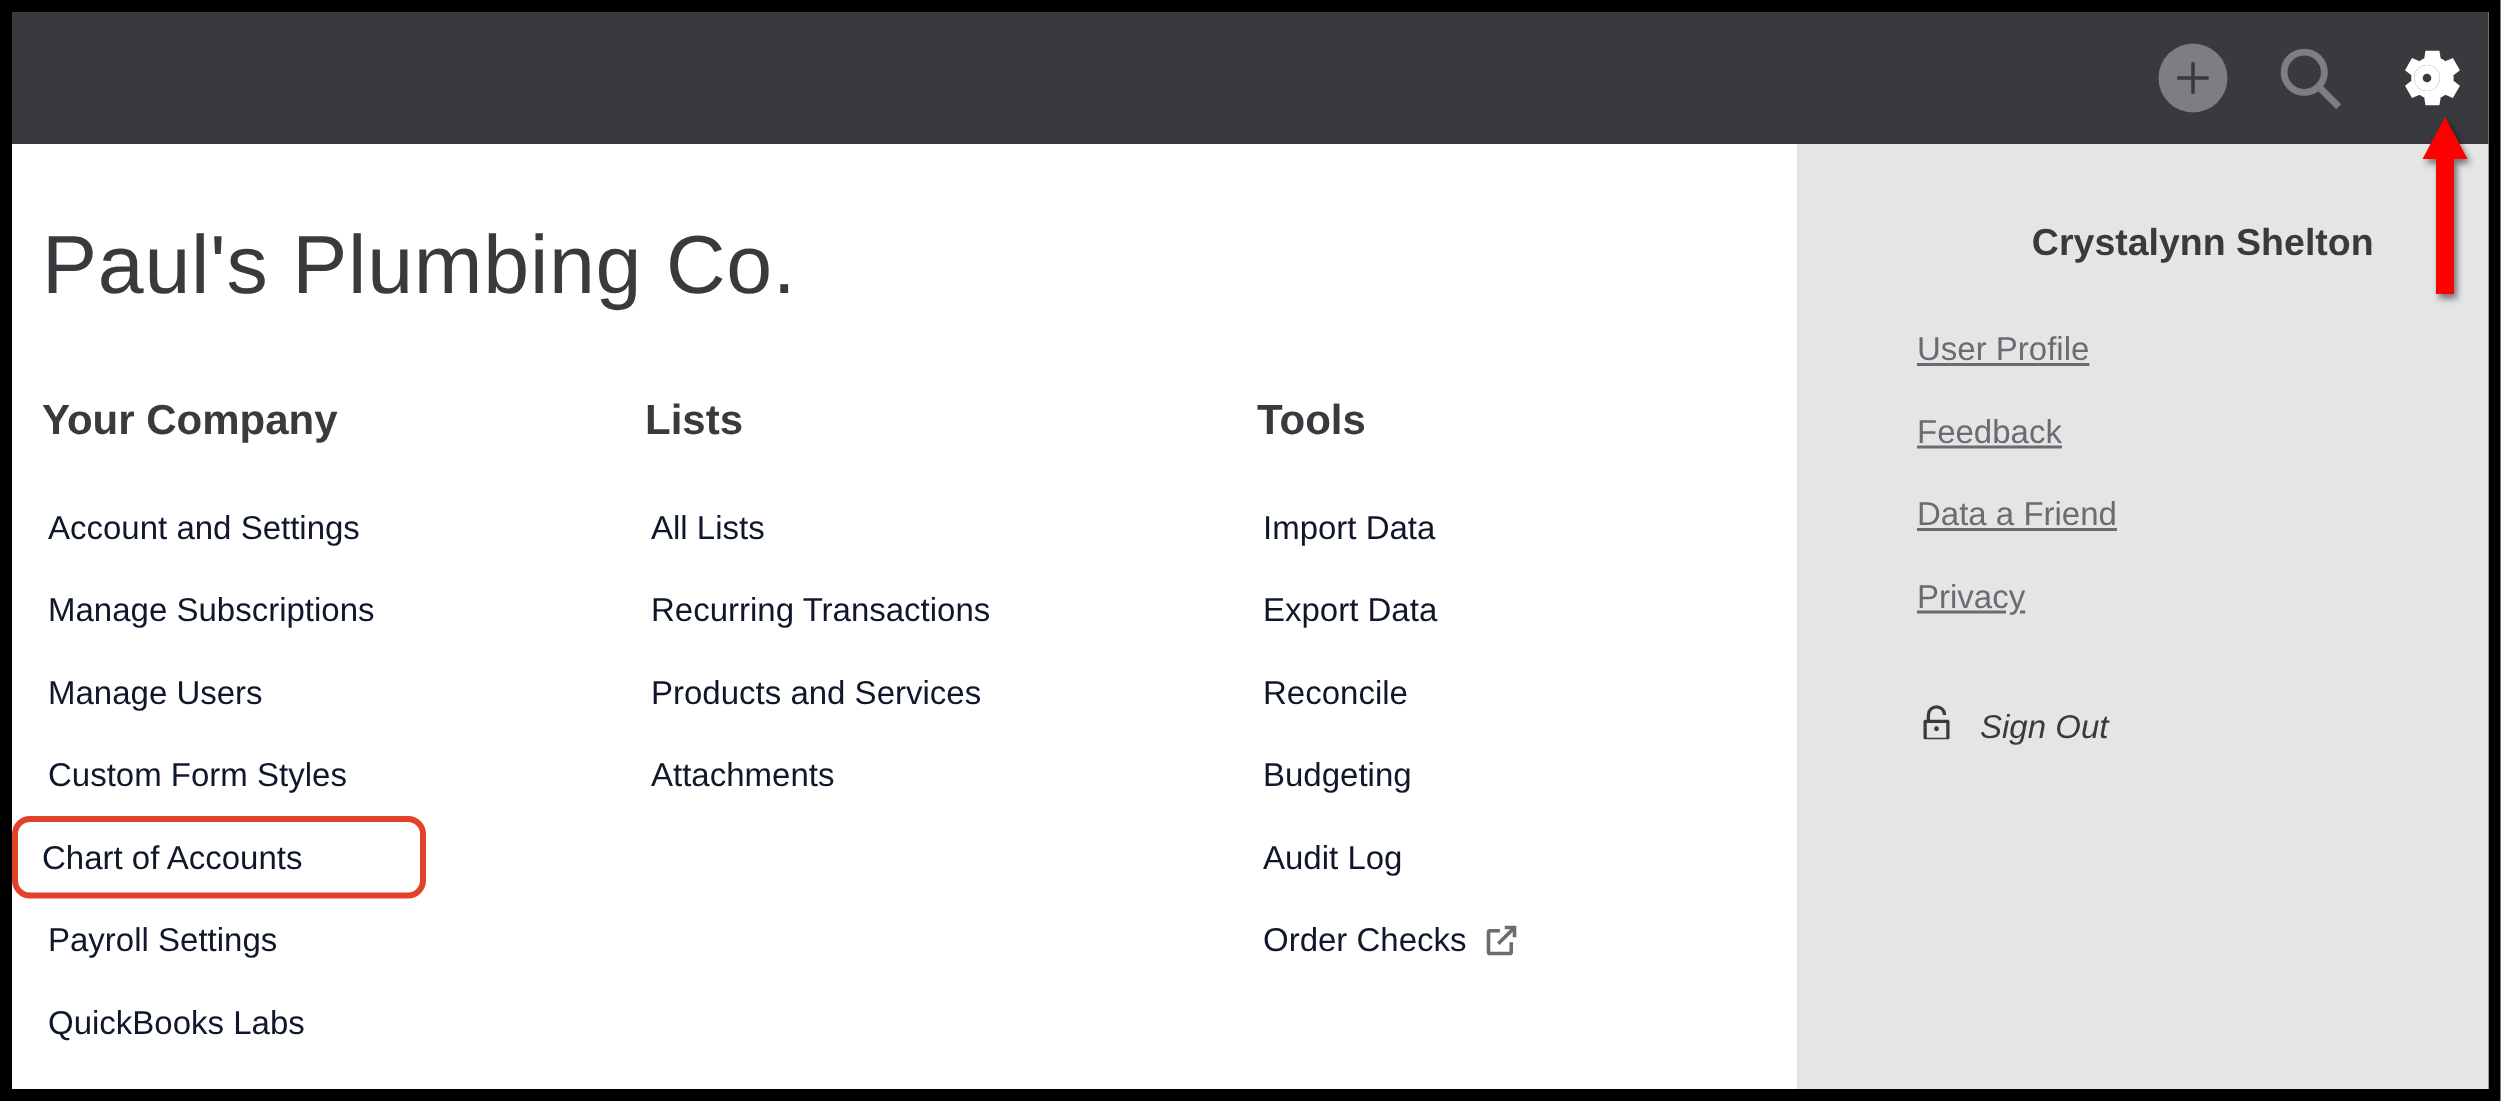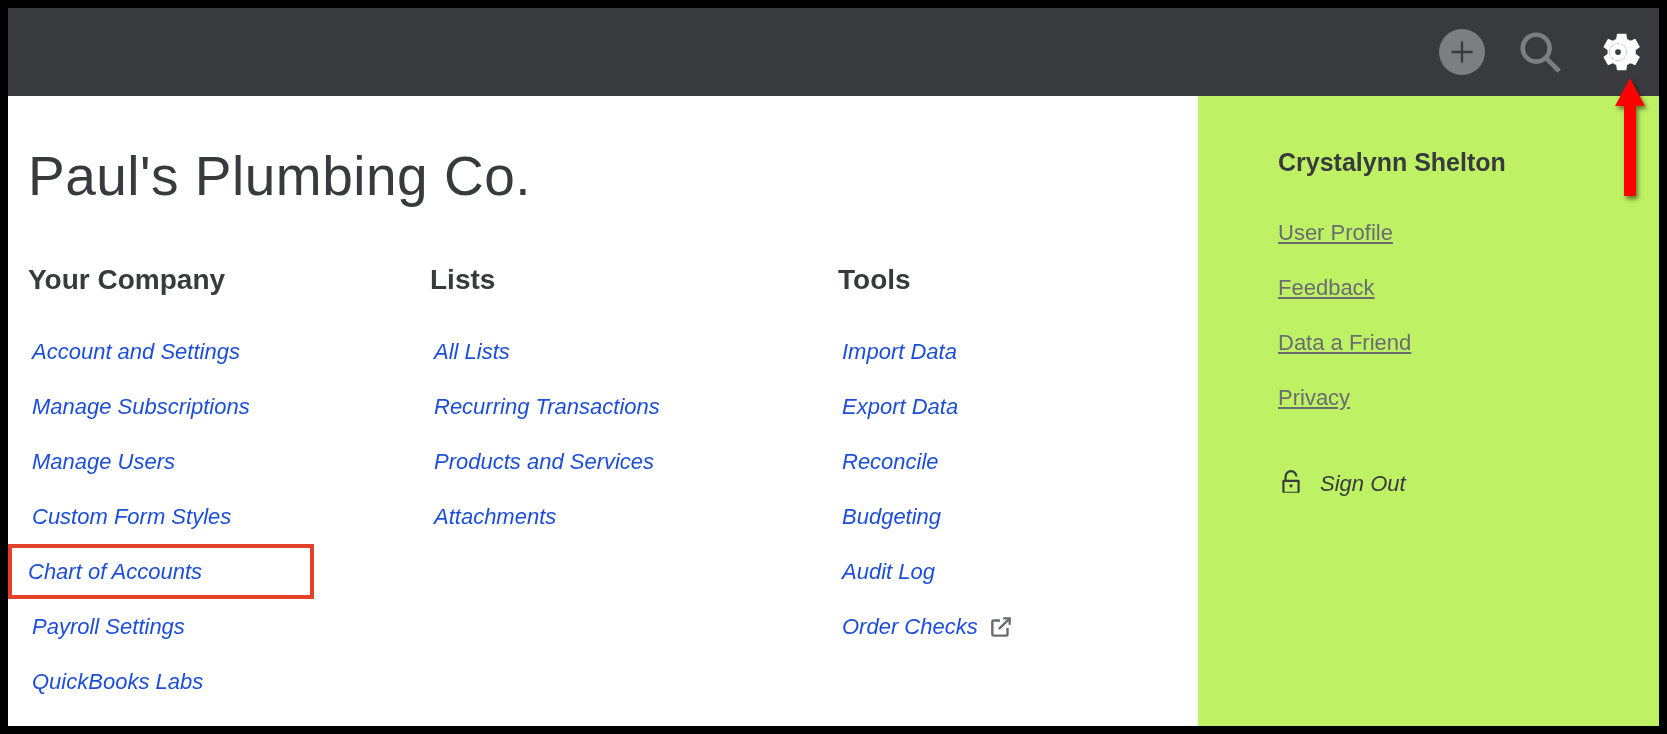--- a/index.html
+++ b/index.html
@@ -78,44 +78,44 @@
 
     .col-heading {
       font-size: 28px;
       font-weight: 600;
       color: #393a3d;
       margin-bottom: 28px;
     }
     .menu-link {
       font-size: 22px;
       font-weight: 400;
-      color: #1d4ed8;
+      color: #0f172a;
       line-height: 1;
       cursor: pointer;
       display: flex;
       align-items: center;
       gap: 10px;
       height: 55px;
       padding: 0 4px;
-      font-style: italic;
     }
     .menu-link.highlighted {
       border: 4px solid #e4412b;
-      border-radius: 0;
+      border-radius: 12px;
       margin-left: -20px;
       padding-left: 16px;
-      width: 306px;
+      width: 276px;
     }
     .ext-icon { display:inline-flex; }
     .ext-icon svg { stroke: #6b6c72; fill: none; }
 
     .side-panel {
       width: 491px;
-      background: #bef264;
+      background: #e5e5e5;
       padding: 52px 0 0 80px;
+      text-align: center;
     }
     .side-heading {
       font-size: 25px;
       font-weight: 600;
       color: #393a3d;
       margin-bottom: 28px;
     }
     .side-link {
       font-size: 22px;
       font-weight: 400;

